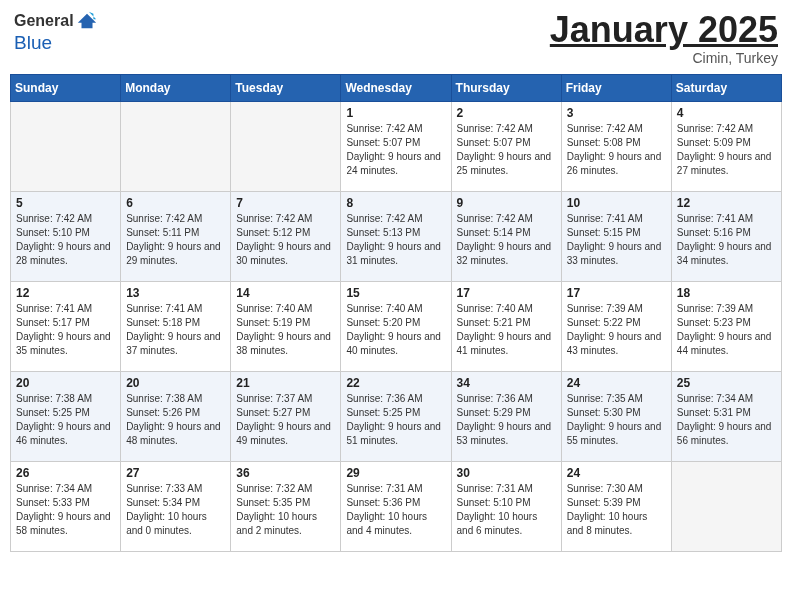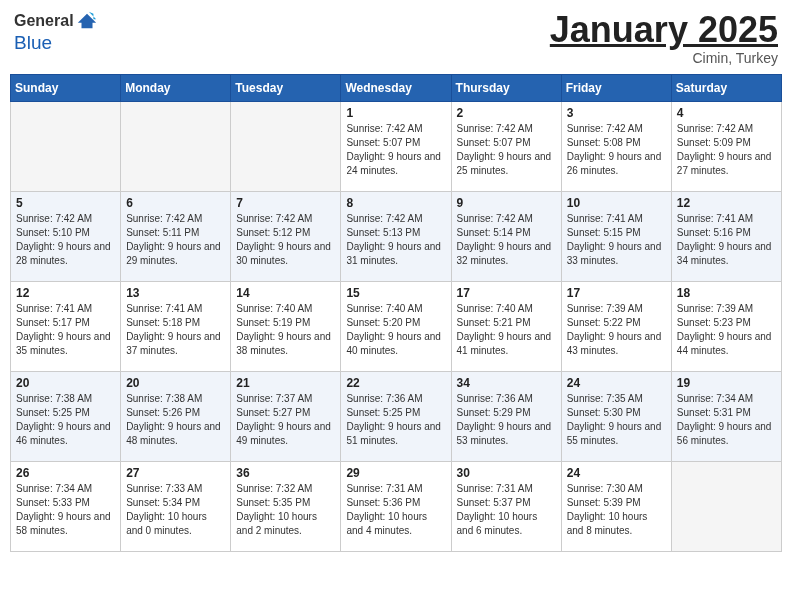--- a/index.html
+++ b/index.html
@@ -301,21 +301,21 @@
 and 53 minutes.</div>
         </td>
         <td>
           <span class="day-num">24</span>
           <div class="day-info">Sunrise: 7:35 AM
 Sunset: 5:30 PM
 Daylight: 9 hours
 and 55 minutes.</div>
         </td>
         <td>
-          <span class="day-num">19</span>
+          <span class="day-num">25</span>
           <div class="day-info">Sunrise: 7:34 AM
 Sunset: 5:31 PM
 Daylight: 9 hours
 and 56 minutes.</div>
         </td>
       </tr>
       <tr>
         <td>
           <span class="day-num">26</span>
           <div class="day-info">Sunrise: 7:34 AM
@@ -340,21 +340,21 @@
         <td>
           <span class="day-num">29</span>
           <div class="day-info">Sunrise: 7:31 AM
 Sunset: 5:36 PM
 Daylight: 10 hours
 and 4 minutes.</div>
         </td>
         <td>
           <span class="day-num">30</span>
           <div class="day-info">Sunrise: 7:31 AM
-Sunset: 5:37 PM
+Sunset: 5:10 PM
 Daylight: 10 hours
 and 6 minutes.</div>
         </td>
         <td>
           <span class="day-num">24</span>
           <div class="day-info">Sunrise: 7:30 AM
 Sunset: 5:39 PM
 Daylight: 10 hours
 and 8 minutes.</div>
         </td>

